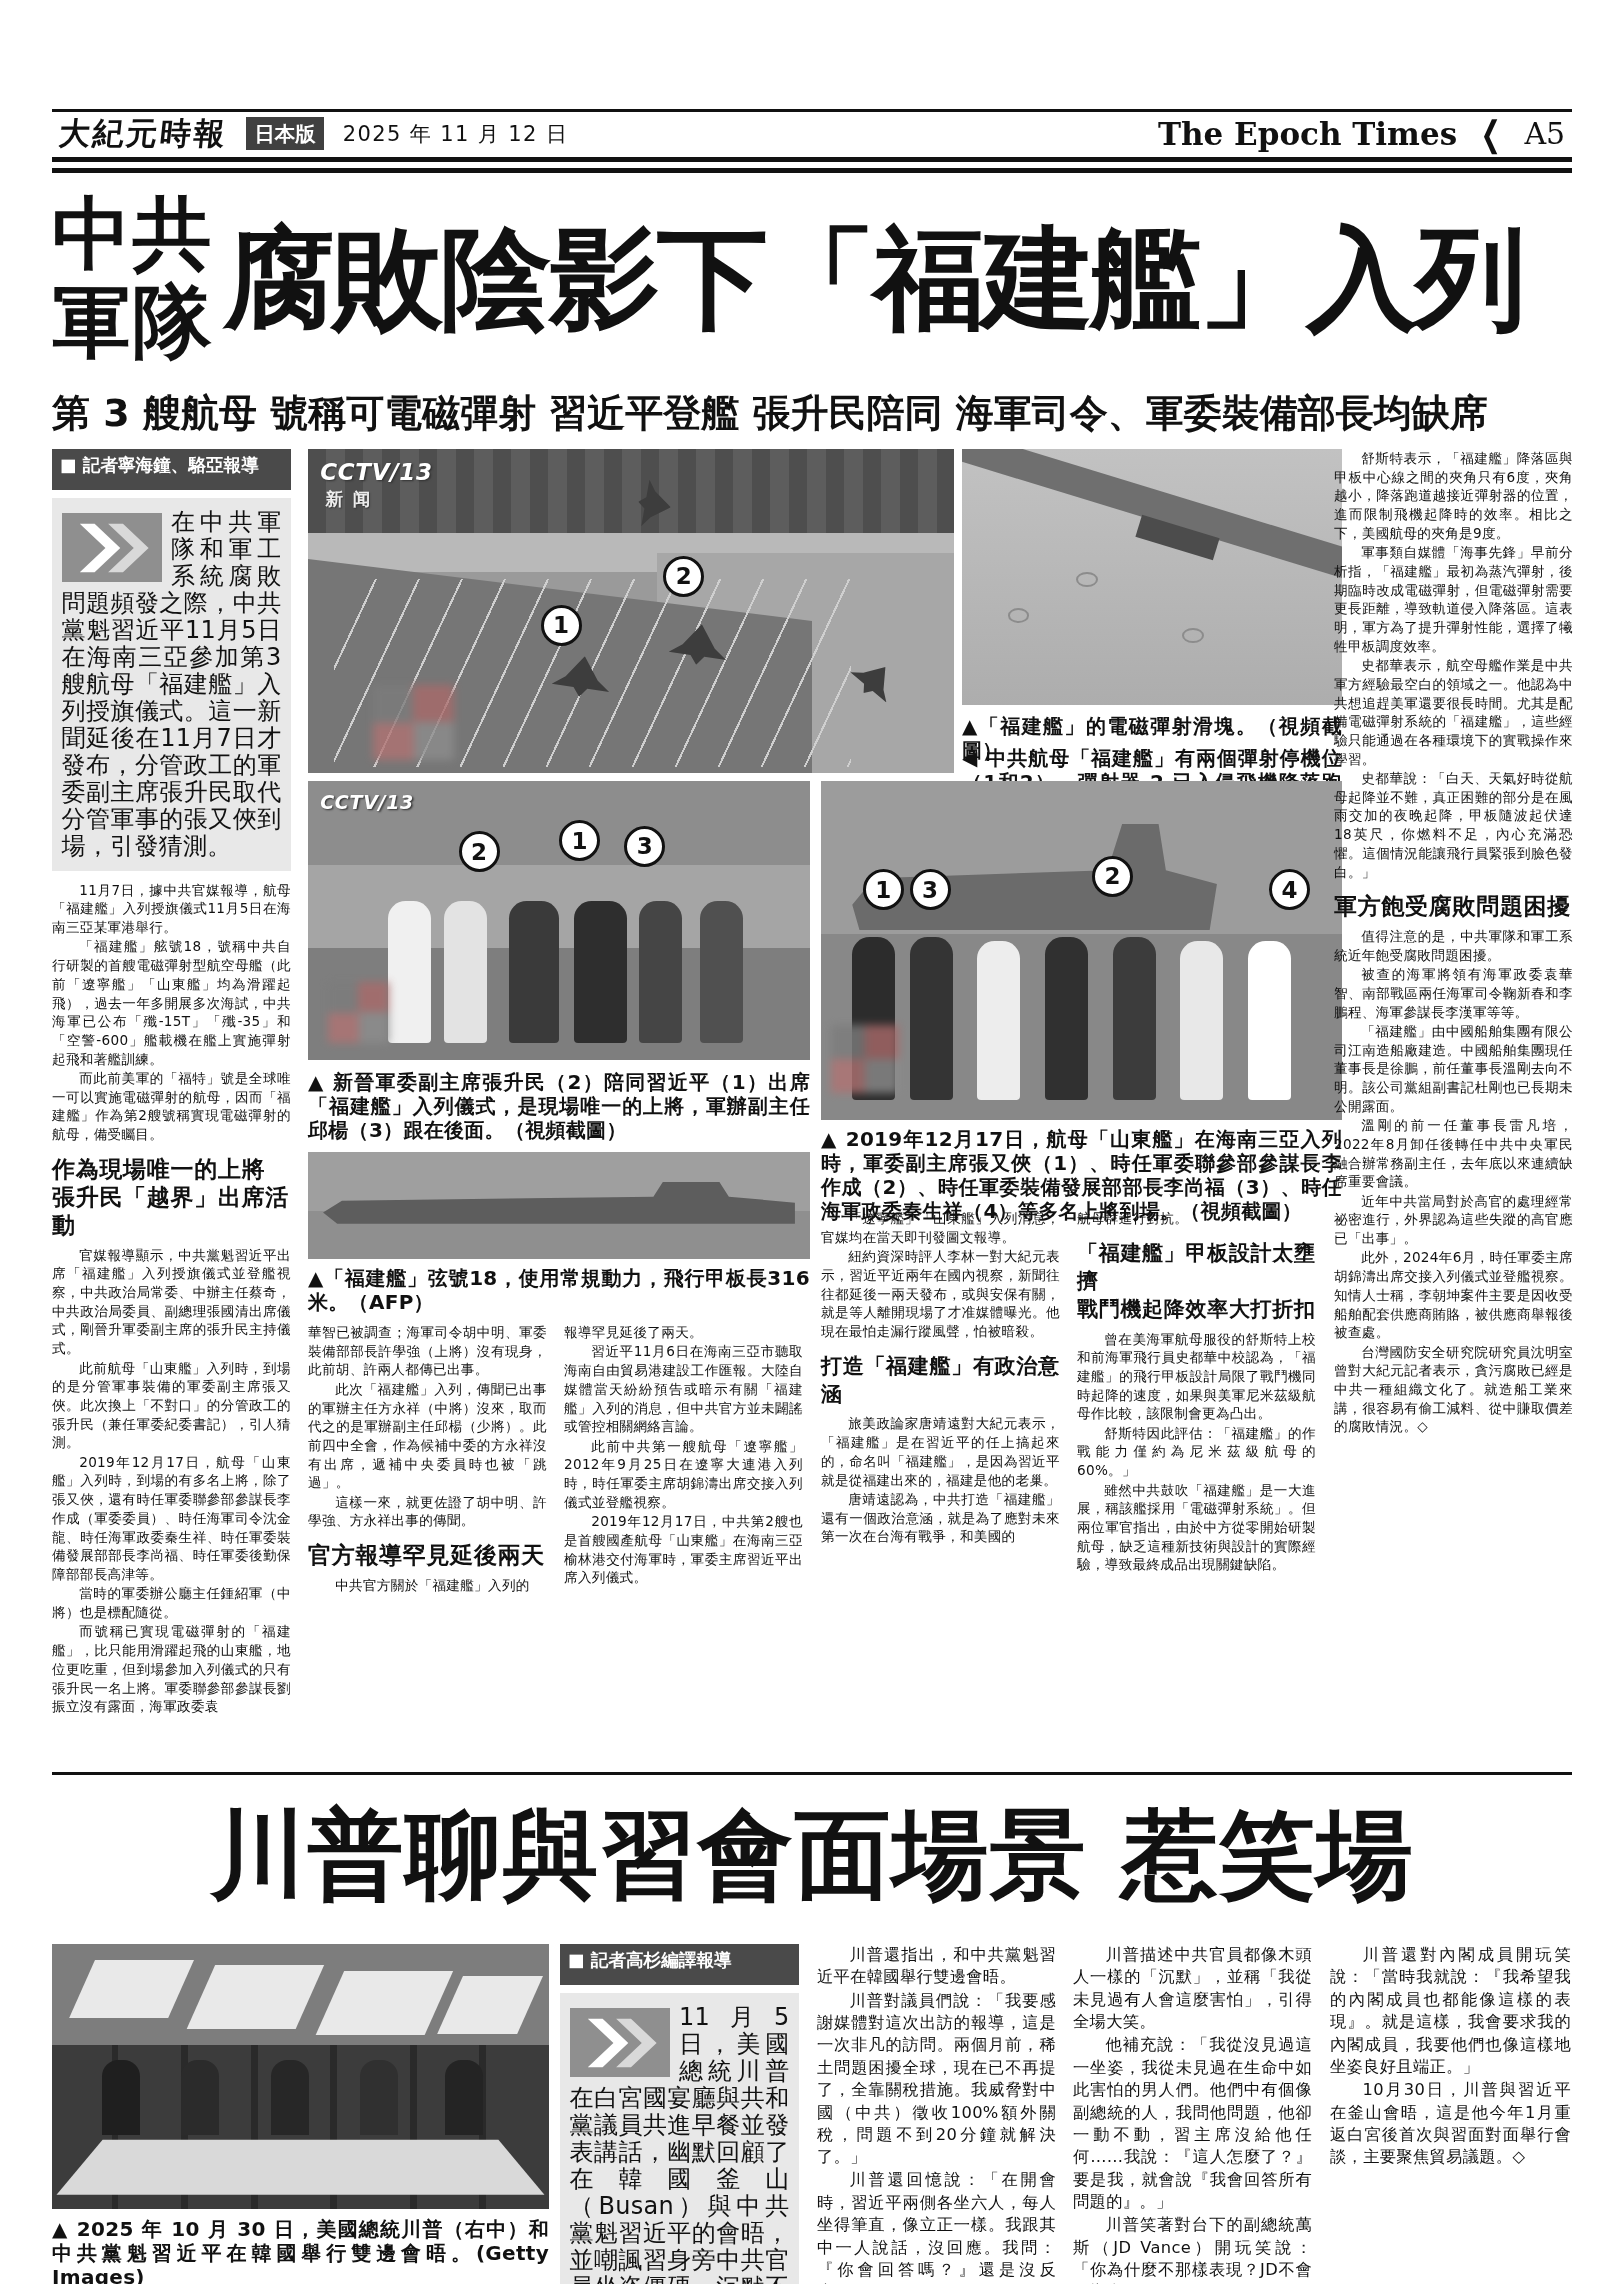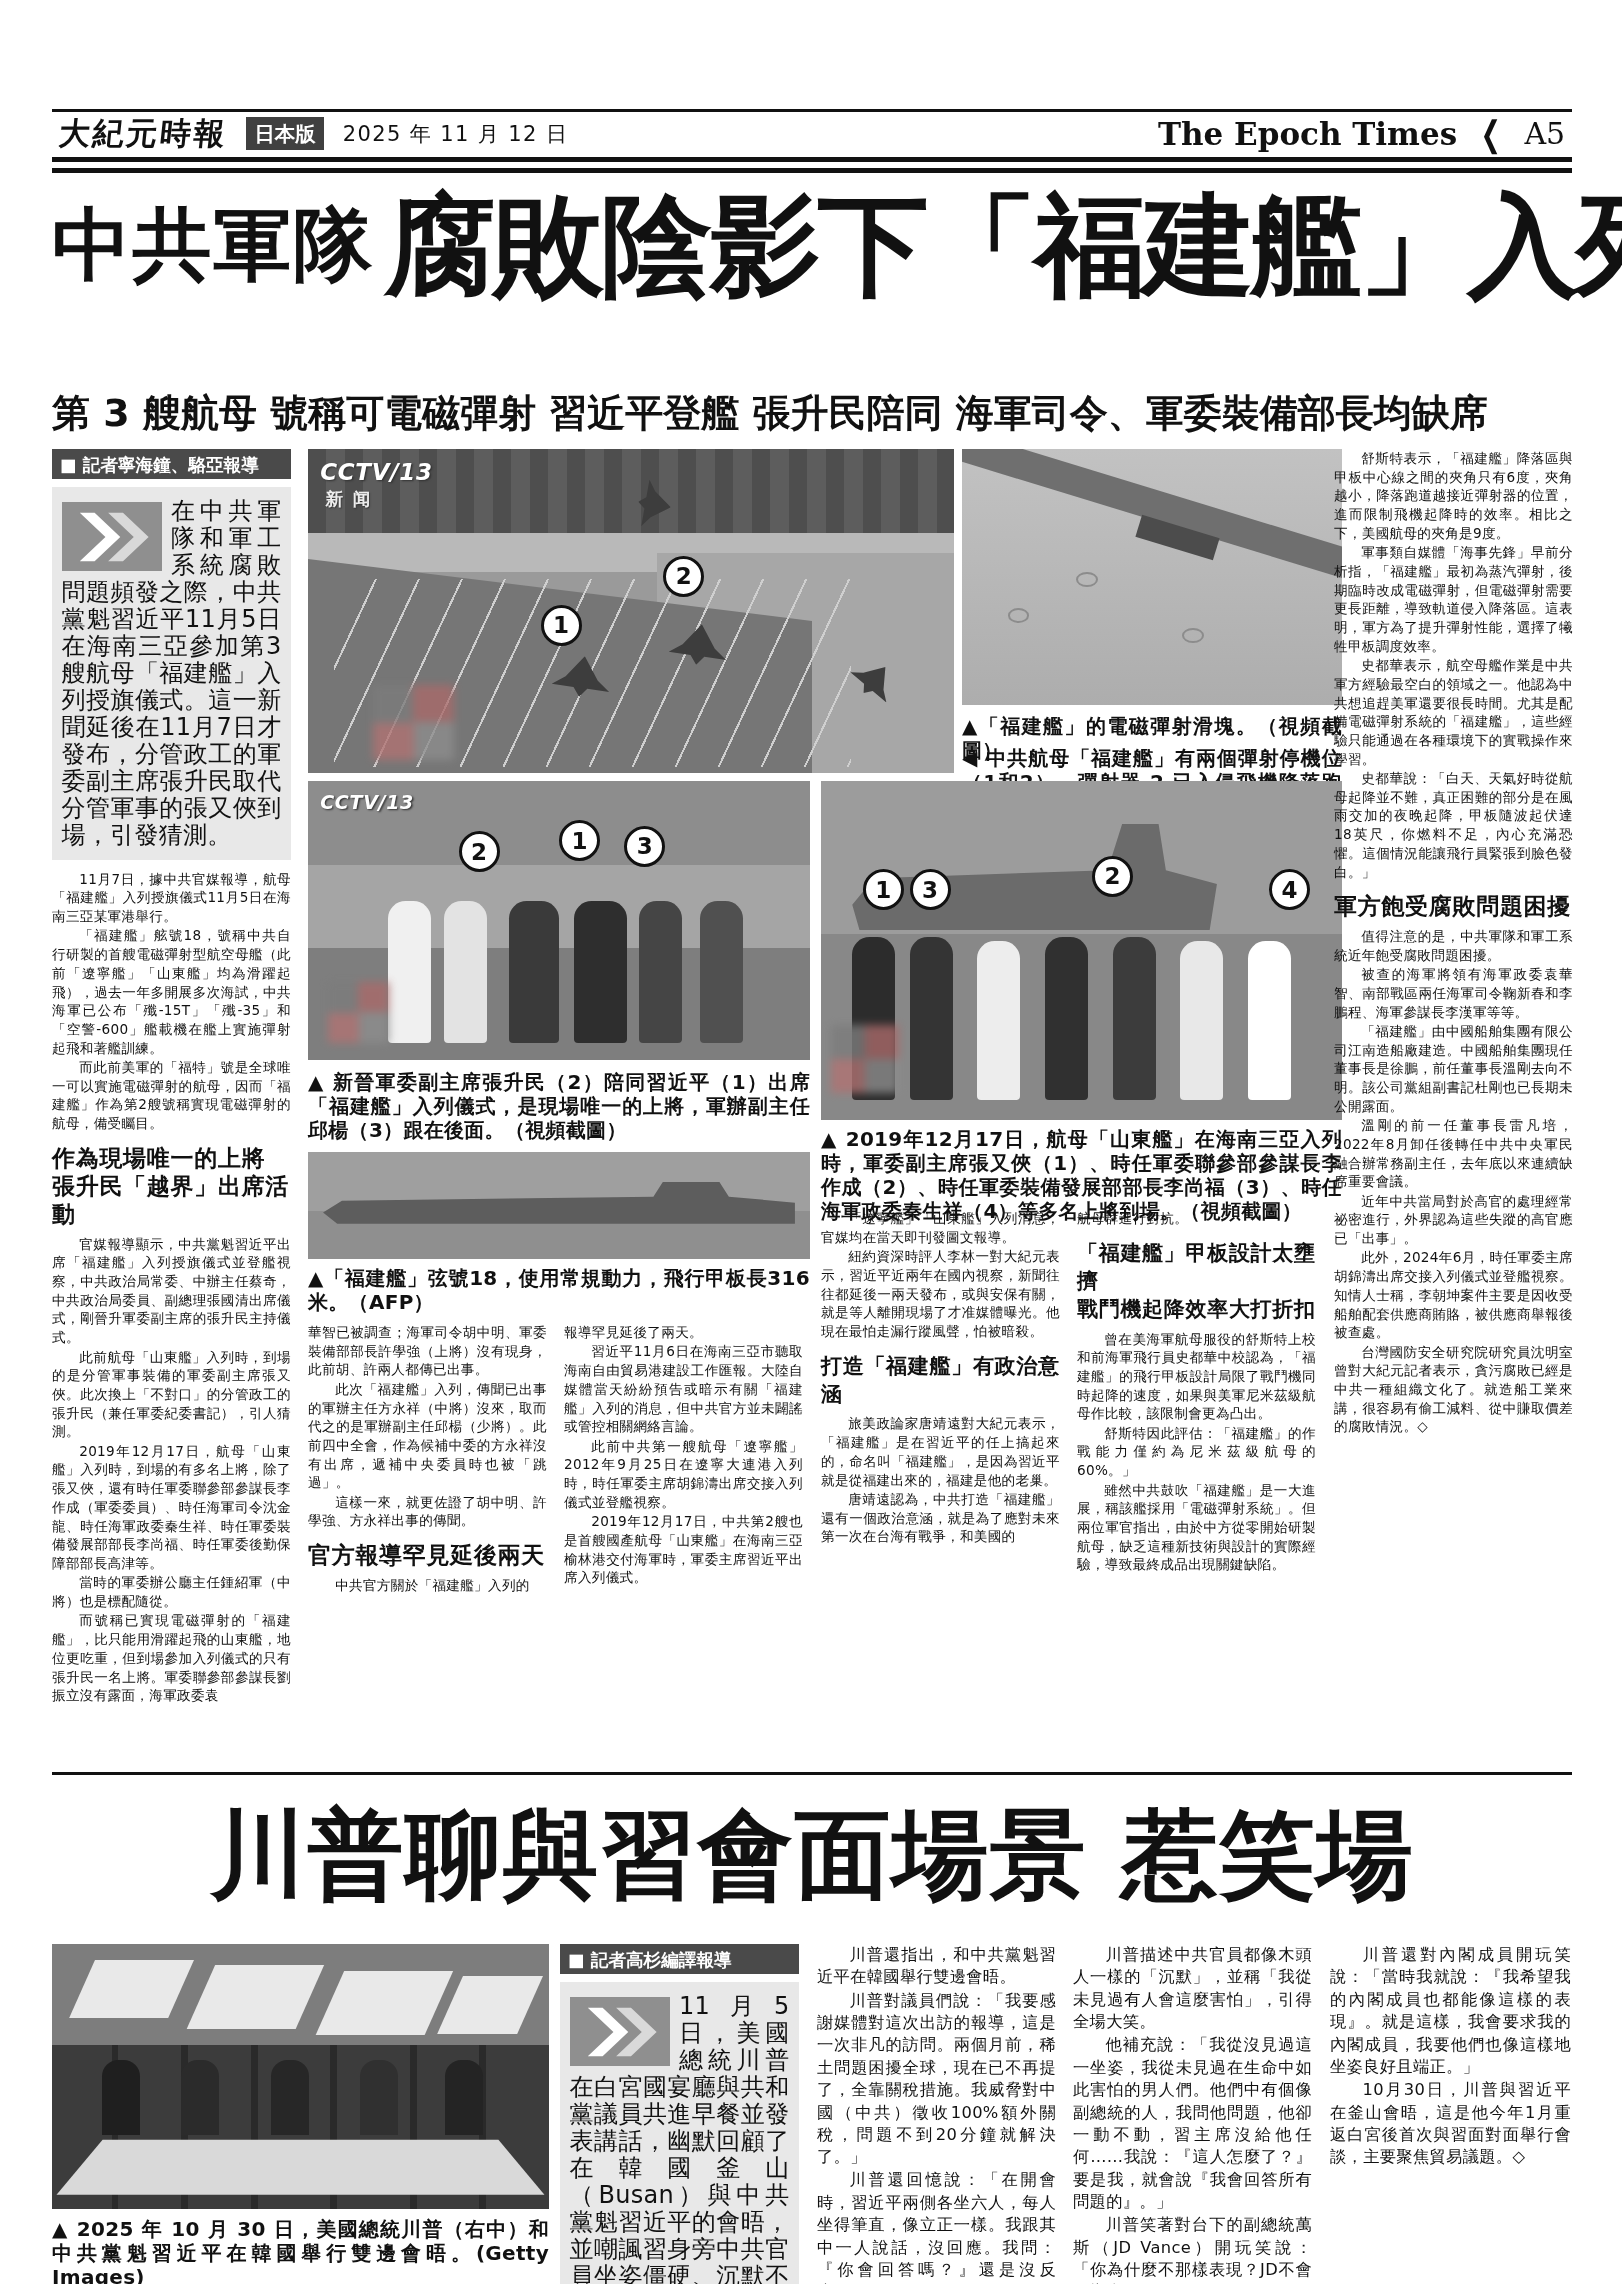--- a/index.html
+++ b/index.html
@@ -21,32 +21,32 @@
   .edition-box{background:#404040;color:#fff;font-size:20.4px;font-weight:bold;padding:2.7px 8.1px;white-space:nowrap;}
   .date-text{font-size:21px;letter-spacing:1.4px;white-space:nowrap;}
   .strip-spacer{flex:1;}
   .brand{font-family:"DejaVu Serif","Liberation Serif",serif;font-weight:bold;font-size:31px;white-space:nowrap;}
   .page-chevron{font-size:35px;font-weight:bold;transform:scaleX(.7);}
   .page-no{font-family:"DejaVu Serif","Liberation Serif",serif;font-size:30px;white-space:nowrap;}
   .rule-a{top:157px;left:52px;width:1520px;height:4.7px;background:#111;}
   .rule-b{top:168px;left:52px;width:1520px;height:4.7px;background:#111;}
   
   .headline-block{top:190px;left:52px;width:1520px;display:flex;align-items:center;}
-  .kicker{display:flex;flex-direction:row;margin-right:11px;}
+  .kicker{display:flex;flex-direction:column;margin-right:11px;}
   .kicker span{font-size:79px;font-weight:900;line-height:1.12;letter-spacing:1.4px;white-space:nowrap;}
   .headline-main{font-size:111px;font-weight:900;letter-spacing:-2.7px;white-space:nowrap;line-height:1.0;}
   .subheadline{top:388px;left:52px;width:1520px;font-size:38px;font-weight:900;white-space:nowrap;letter-spacing:0px;}
   
   .col{box-sizing:border-box;}
   .body-p{font-size:13.6px;line-height:18.7px;text-align:justify;margin:0 0 0.7px 0;text-indent:2em;
     letter-spacing:0.3px;}
   .body-p.cont{text-indent:0;}
   .subhead{font-size:21px;font-weight:900;line-height:28px;margin:11px 0 6.8px 0;letter-spacing:0.7px;}
   .subhead.big{font-size:23px;}
-  .byline-bar{background:#4a4a4a;color:#fff;font-size:17.6px;font-weight:bold;height:30px;line-height:33px;
+  .byline-bar{background:#4a4a4a;color:#fff;font-size:17.6px;font-weight:bold;height:41px;line-height:33px;
     padding:0 8.1px;white-space:nowrap;overflow:hidden;}
   .lead-box{background:#e8e8e8;padding:11px 9.5px;margin-top:8.1px;}
   .lead-box .lead-text{font-size:24px;line-height:27px;text-align:justify;letter-spacing:0.3px;}
   .lead-icon{float:left;width:100px;height:69px;background:#8f8f8f;margin:4.1px 9.5px 2.7px 0;
     display:flex;align-items:center;justify-content:center;}
   
   .caption{font-size:20px;font-weight:600;line-height:24px;text-align:justify;letter-spacing:0.3px;}
   
   .photo{background:#9a9a9a;overflow:hidden;position:absolute;}
   .cctv-mark{position:absolute;left:12.2px;top:9.5px;color:#fff;font-weight:900;font-style:italic;

